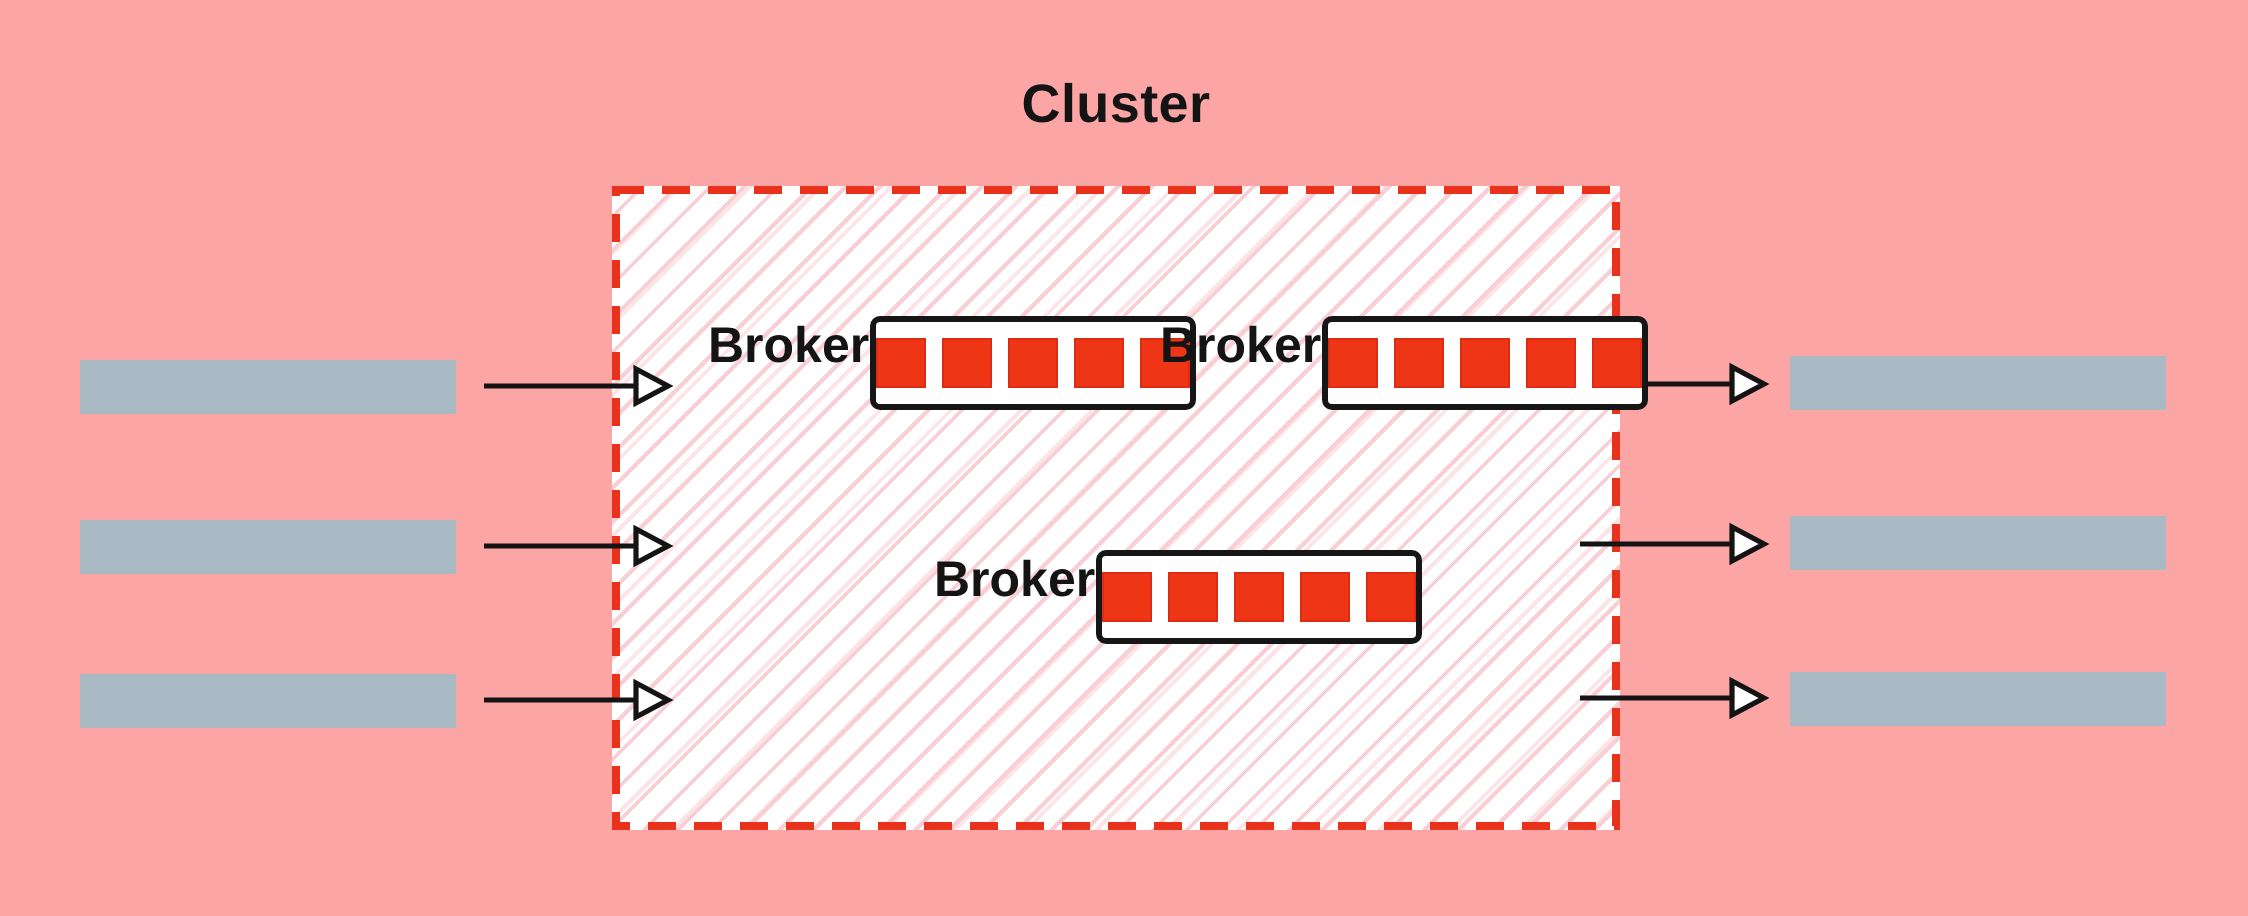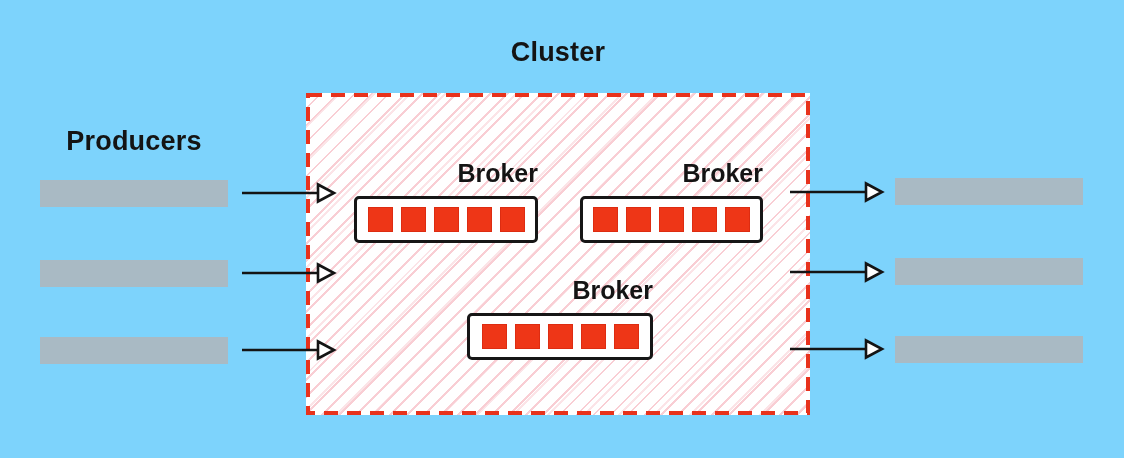--- a/index.html
+++ b/index.html
@@ -1,17 +1,17 @@
 <!DOCTYPE html>
 <html style="--accent-red: #e8321c; --partition-red: #ee3617; --hatch-pink: #f9ced4; --bar-gray: #a9bac4; --text: #141414;"><head>
 <meta charset="utf-8">
 <style>
   html,body{margin:0;padding:0;background:#ffffff;}
   .stage{
-    position:relative;width:1124px;height:458px;background:#7dd3fc;overflow:hidden;
+    position:relative;width:1124px;height:458px;background:#fca5a5;overflow:hidden;
     font-family:"Liberation Sans",sans-serif;color:var(--text,#141414);
   }
   .lbl{
     position:absolute;font-size:27px;font-weight:600;line-height:30px;
     text-align:center;letter-spacing:.2px;white-space:nowrap;
   }
   .title{left:306px;width:504px;top:37px;}
   .producers-lbl{left:40px;width:188px;top:126px;}
   .consumers-lbl{left:895px;width:188px;top:126px;}
 
@@ -28,42 +28,41 @@
   .bar{position:absolute;width:188px;height:27px;background:var(--bar-gray,#a9bac4);}
   .pbar1{left:40px;top:180px;} .pbar2{left:40px;top:260px;} .pbar3{left:40px;top:337px;}
   .cbar1{left:895px;top:178px;} .cbar2{left:895px;top:258px;} .cbar3{left:895px;top:336px;}
 
   .arrow{position:absolute;width:100px;height:24px;}
   .arrow line{stroke:#141414;stroke-width:2.6;}
   .arrow polygon{fill:#ffffff;stroke:#141414;stroke-width:2.6;stroke-linejoin:miter;}
   .pa1{left:238px;top:181px;} .pa2{left:238px;top:261px;} .pa3{left:238px;top:338px;}
   .ca1{left:786px;top:180px;} .ca2{left:786px;top:260px;} .ca3{left:786px;top:337px;}
 
-  .broker{position:absolute;display:flex;flex-direction:column;align-items:flex-end;}
+  .broker{position:absolute;display:flex;flex-direction:row;align-items:flex-start;}
   .broker1{left:354px;top:158px;width:184px;}
   .broker2{left:580px;top:158px;width:183px;}
   .broker3{left:467px;top:275px;width:186px;}
   .broker-label{font-size:25px;font-weight:600;line-height:30px;margin-bottom:8px;white-space:nowrap;}
   .broker-box{
     box-sizing:border-box;width:100%;height:47px;background:#ffffff;
     border:3px solid #161616;border-radius:5px;
     display:flex;align-items:center;justify-content:center;gap:8px;
   }
   .partition{
     width:25px;height:25px;background:var(--partition-red,#ee3617);
     box-shadow:inset 0 0 0 1px rgba(200,34,10,.45);
   }
 </style>
 </head>
 <body>
 
 <div class="stage">
 
   <div class="lbl title">Cluster</div>
-  <div class="lbl producers-lbl">Producers</div>
 
   <div class="cluster-hatch"></div>
   <svg class="cluster-border" viewBox="0 0 504 322" xmlns="http://www.w3.org/2000/svg">
     <rect x="2" y="2" width="500" height="318"></rect>
   </svg>
 
   <div class="bar pbar1"></div>
   <div class="bar pbar2"></div>
   <div class="bar pbar3"></div>
 

